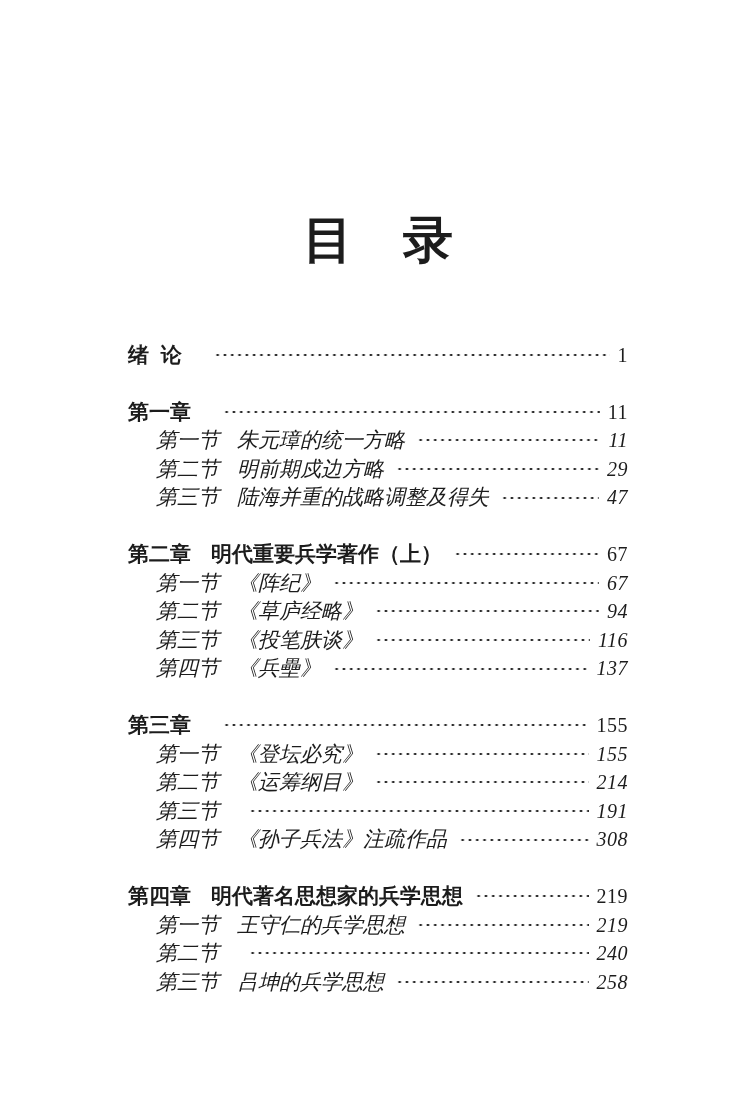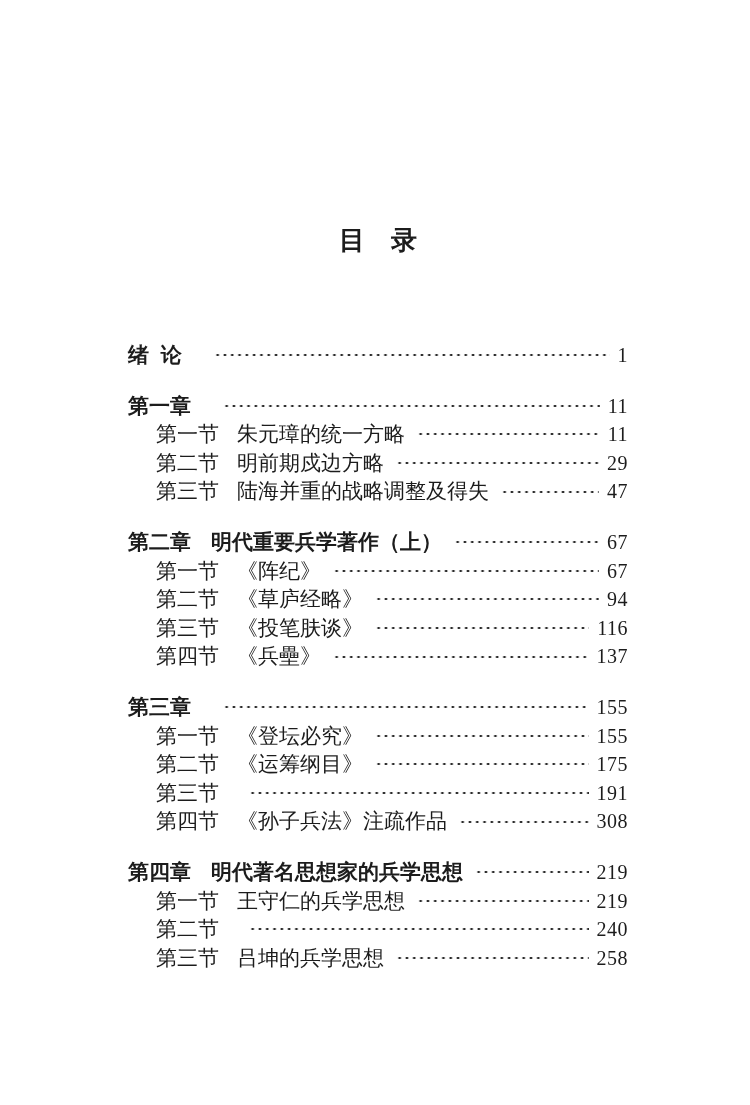--- a/index.html
+++ b/index.html
@@ -13,43 +13,43 @@
     font-family: "Liberation Serif", "DejaVu Serif", serif;
     overflow: hidden;
     box-sizing: border-box;
   }
   .content {
     margin: 0 122px 0 128px; 
     padding-top: 218px;
   }
   .doc-title {
     text-align: center;
-    font-size: 26px;
+    font-size: 50px;
     line-height: 44px;
     font-weight: 700;
     font-family: "Liberation Sans", "DejaVu Sans", sans-serif;
     white-space: pre;
   }
   .toc { margin-top: 79px; }
-  .toc-group { margin-top: 22px; }
+  .toc-group { margin-top: 28px; }
   .row {
     display: flex;
     align-items: center;
     height: 28.6px;
     font-size: 21px;
     line-height: 28.6px;
   }
   .row .lbl { white-space: pre; flex: 0 0 auto; }
   .row .ttl { white-space: pre; flex: 0 0 auto; }
   .row.bold-row {
     font-weight: 700;
     font-family: "Liberation Sans", "DejaVu Sans", sans-serif;
   }
   .row.bold-row .lbl { margin-right: 20px; }
-  .row.section { padding-left: 28px; font-weight: 400; }
+  .row.section { padding-left: 28px; font-weight: 400; font-style: italic; }
   .row.section .lbl { margin-right: 18px; }
   .leader {
     flex: 1 1 auto;
     align-self: stretch;
     margin: 0 8px 0 12px;
     min-width: 30px;
     background: radial-gradient(circle, #2b2b2b 1.3px, rgba(0,0,0,0) 1.55px) left center / 7.3px 10px repeat-x;
   }
   .pg {
     flex: 0 0 auto;
@@ -143,21 +143,21 @@
         <div class="row section">
           <span class="lbl">第一节</span>
           <span class="ttl">《登坛必究》</span>
           <span class="leader"></span>
           <span class="pg">155</span>
         </div>
         <div class="row section">
           <span class="lbl">第二节</span>
           <span class="ttl">《运筹纲目》</span>
           <span class="leader"></span>
-          <span class="pg">175</span>
+          <span class="pg">214</span>
         </div>
         <div class="row section">
           <span class="lbl">第三节</span>
           <span class="leader"></span>
           <span class="pg">191</span>
         </div>
         <div class="row section">
           <span class="lbl">第四节</span>
           <span class="ttl">《孙子兵法》注疏作品</span>
           <span class="leader"></span>

